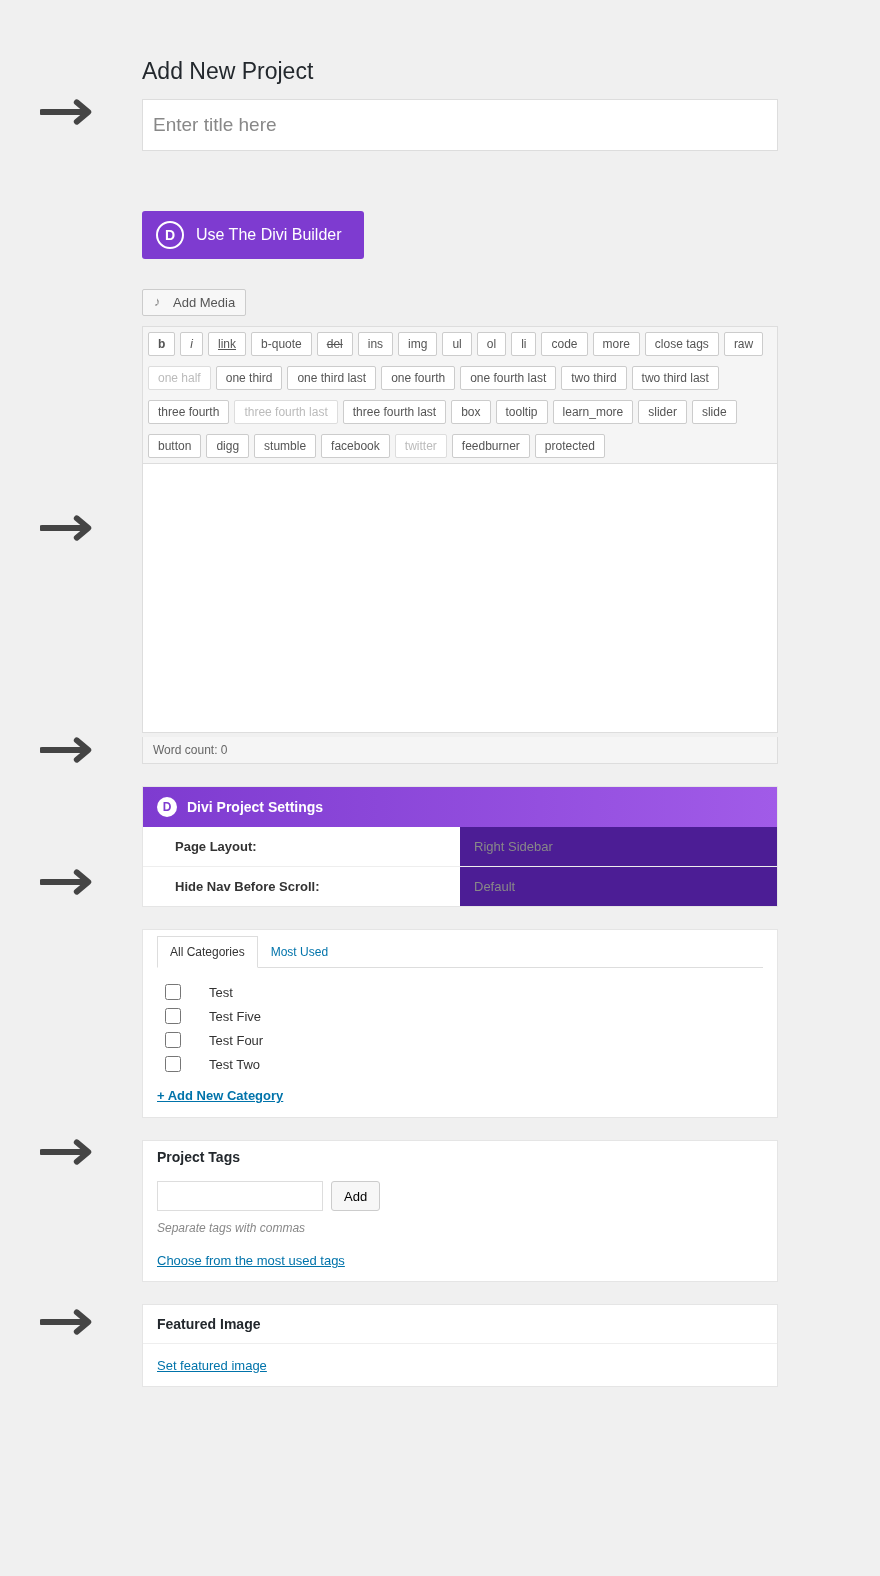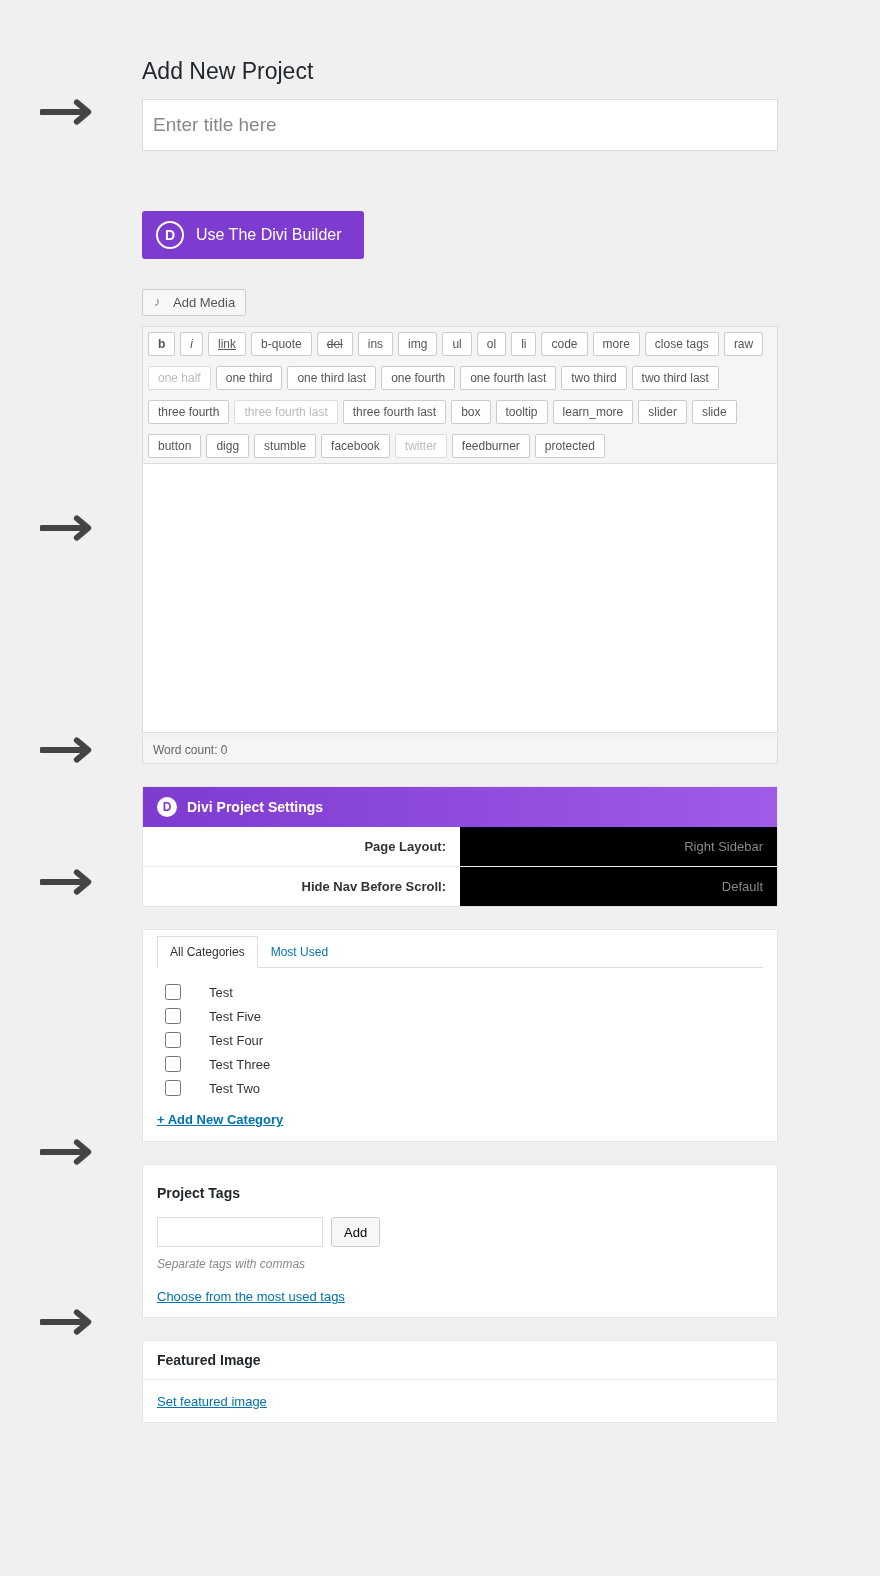--- a/index.html
+++ b/index.html
@@ -169,36 +169,35 @@
   color: #7e3bd0;
   display: inline-flex;
   align-items: center;
   justify-content: center;
   font-weight: 700;
   font-size: 12px;
 }
 .settings-row {
   display: flex;
   border-bottom: 1px solid #eee;
-  text-align: right;
 }
 .settings-row:last-child { border-bottom: none; }
 .settings-label {
   width: 50%;
   padding: 12px 14px 12px 32px;
   font-size: 13px;
   font-weight: 700;
   color: #333;
 }
 .settings-value {
   width: 50%;
   padding: 12px 14px;
   font-size: 13px;
   color: #888;
-  background: #000000;
+  background: #4c1d95;
 }
 .tab-row {
   display: flex;
   border-bottom: 1px solid #ddd;
   margin: 0 14px;
   padding-top: 6px;
 }
 .tab {
   padding: 8px 12px;
   font-size: 12px;
@@ -390,33 +389,29 @@
       <label class="checkbox-row">
           <input type="checkbox" style="">
           <span>Test Five</span>
         </label>
       <label class="checkbox-row">
           <input type="checkbox" style="">
           <span>Test Four</span>
         </label>
       <label class="checkbox-row">
           <input type="checkbox" style="">
-          <span>Test Three</span>
-        </label>
-      <label class="checkbox-row">
-          <input type="checkbox" style="">
           <span>Test Two</span>
         </label>
     </div>
     <a class="link add-cat-link">+ Add New Category</a>
   </div>
 
   
   <div class="panel">
-    <div class="panel-header" style="border-bottom:none;padding:20px 14px 4px">Project Tags</div>
+    <div class="panel-header" style="border-bottom:none;padding:8px 14px 4px">Project Tags</div>
     <div class="panel-body">
       <div class="tag-input-row">
         <input class="tag-input" type="text" style="">
         <button class="add-btn">Add</button>
       </div>
       <div class="hint">Separate tags with commas</div>
       <a class="link normal choose-tags">Choose from the most used tags</a>
     </div>
   </div>
 

